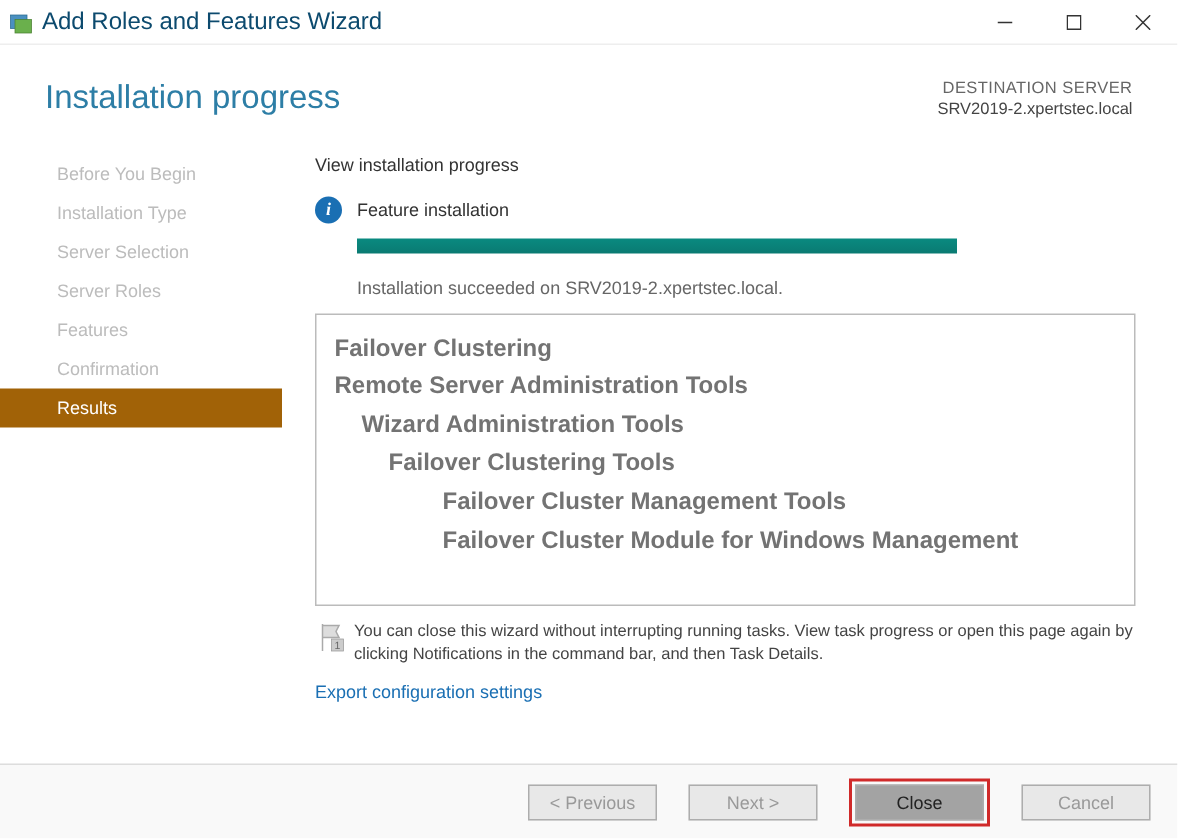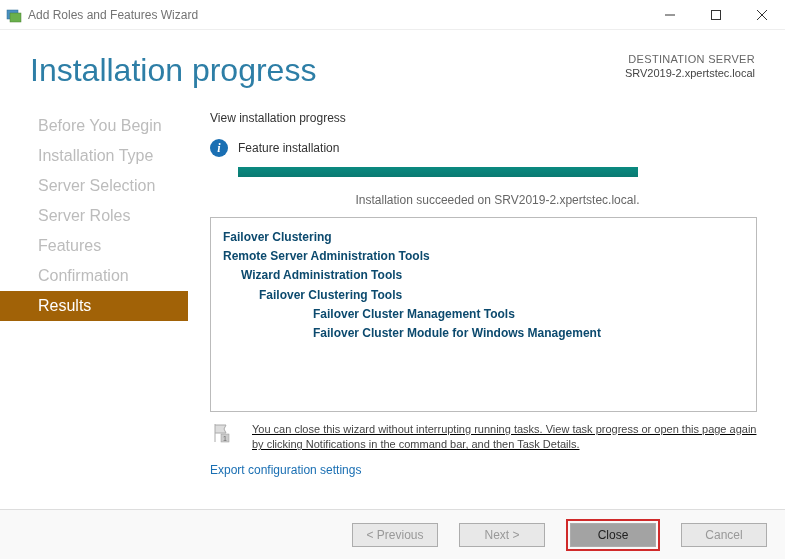--- a/index.html
+++ b/index.html
@@ -1,44 +1,44 @@
 <!DOCTYPE html>
 <html><head>
 <meta charset="utf-8">
 <style>
   * { box-sizing: border-box; margin: 0; padding: 0; }
   body { font-family: "Segoe UI", Tahoma, sans-serif; font-size: 12px; background: #fff; width: 785px; height: 559px; overflow: hidden; position: relative; }
   .titlebar { height: 30px; display: flex; align-items: center; padding: 0 0 0 6px; border-bottom: 1px solid #eee; }
   .title-icon { width: 16px; height: 16px; margin-right: 6px; }
-  .title-text { flex: 1; font-size: 12px; color: #737373; }
+  .title-text { flex: 1; font-size: 16px; color: #0c4a6e; }
   .win-controls { display: flex; }
   .win-btn { width: 46px; height: 30px; display: flex; align-items: center; justify-content: center; cursor: pointer; }
   .win-btn svg { display: block; }
   .header-area { padding: 22px 30px 6px 30px; display: flex; justify-content: space-between; align-items: flex-start; }
-  .header-title { color: #2d7ea6; font-size: 32px; font-weight: 300; }
+  .header-title { color: #2d7ea6; font-size: 22px; font-weight: 300; }
   .dest-block { text-align: right; font-size: 11px; color: #555; line-height: 1.3; }
   .dest-label { color: #666; letter-spacing: 0.3px; }
   .dest-server { color: #444; margin-left: 36px; }
   .body-area { display: flex; padding: 10px 0 0 0; height: 405px; }
   .sidebar { width: 188px; padding-top: 6px; }
-  .side-item { padding: 6px 0 6px 38px; font-size: 16px; color: #bcbcbc; cursor: default; }
+  .side-item { padding: 6px 0 6px 38px; font-size: 12px; color: #bcbcbc; cursor: default; }
   .side-item.active { background: #a16207; color: #fff; cursor: pointer; }
   .main { flex: 1; padding: 6px 28px 0 22px; display: flex; flex-direction: column; }
   .progress-label { font-size: 12px; color: #333; margin-bottom: 14px; }
   .status-row { display: flex; align-items: center; gap: 10px; margin-bottom: 10px; }
   .info-icon { width: 18px; height: 18px; border-radius: 50%; background: #1a6fb3; color: #fff; font-family: Georgia, serif; font-size: 12px; font-style: italic; display: flex; align-items: center; justify-content: center; font-weight: bold; }
   .status-text { font-size: 12px; color: #333; }
   .progressbar { height: 10px; background: linear-gradient(to bottom, #0a8a80, #0a7a72); margin: 0 0 10px 28px; width: 400px; }
-  .succeeded-text { font-size: 12px; color: #666; margin: 6px 0 10px 28px; text-align: center; }
-  .feature-box { border: 1px solid #bbb; padding: 10px 12px; height: 195px; overflow: auto; font-size: 12px; line-height: 1.6; color: #0c4a6e; }
+  .succeeded-text { font-size: 12px; color: #666; margin: 6px 0 10px 28px; }
+  .feature-box { border: 1px solid #bbb; padding: 10px 12px; height: 195px; overflow: auto; font-size: 16px; line-height: 1.6; color: #737373; }
   .lvl0 { margin-left: 0; font-weight: 600; }
   .lvl1 { margin-left: 18px; font-weight: 600; }
   .lvl2 { margin-left: 36px; font-weight: 600; }
-  .lvl3 { margin-left: 54px; font-weight: 600; padding-left: 36px; }
-  .hint-row { display: flex; gap: 20px; margin-top: 10px; align-items: flex-start; text-decoration: underline; }
+  .lvl3 { margin-left: 36px; font-weight: 600; padding-left: 36px; }
+  .hint-row { display: flex; gap: 4px; margin-top: 10px; align-items: flex-start; }
   .flag-icon { width: 22px; height: 22px; flex-shrink: 0; position: relative; }
   .hint-text { font-size: 11px; color: #444; line-height: 1.4; }
   .export-link { color: #1a6fb3; font-size: 12px; margin-top: 10px; cursor: pointer; display: inline-block; }
   .footer { position: absolute; bottom: 0; left: 0; right: 0; height: 50px; border-top: 1px solid #ddd; background: #f9f9f9; display: flex; align-items: center; justify-content: flex-end; padding: 0 18px; gap: 21px; }
   .btn { width: 86px; height: 24px; border: 1px solid #adadad; background: #e8e8e8; font-size: 12px; color: #999; cursor: default; }
   .btn.enabled { color: #222; background: #a3a3a3; cursor: pointer; }
   .close-highlight { border: 2px solid #d02a2a; display: inline-flex; padding: 2px; }
   .close-highlight .btn { margin: 0; }
 </style>
 </head>

